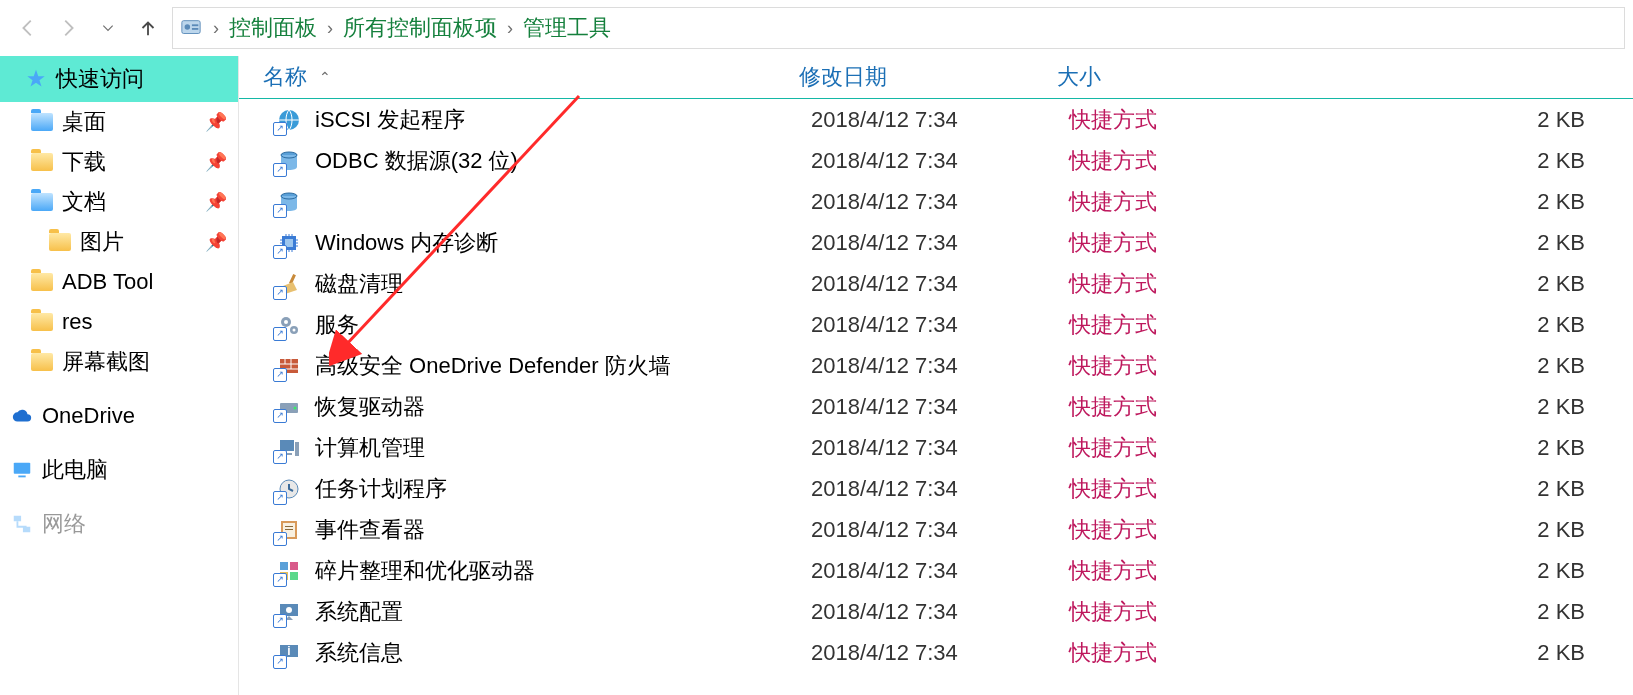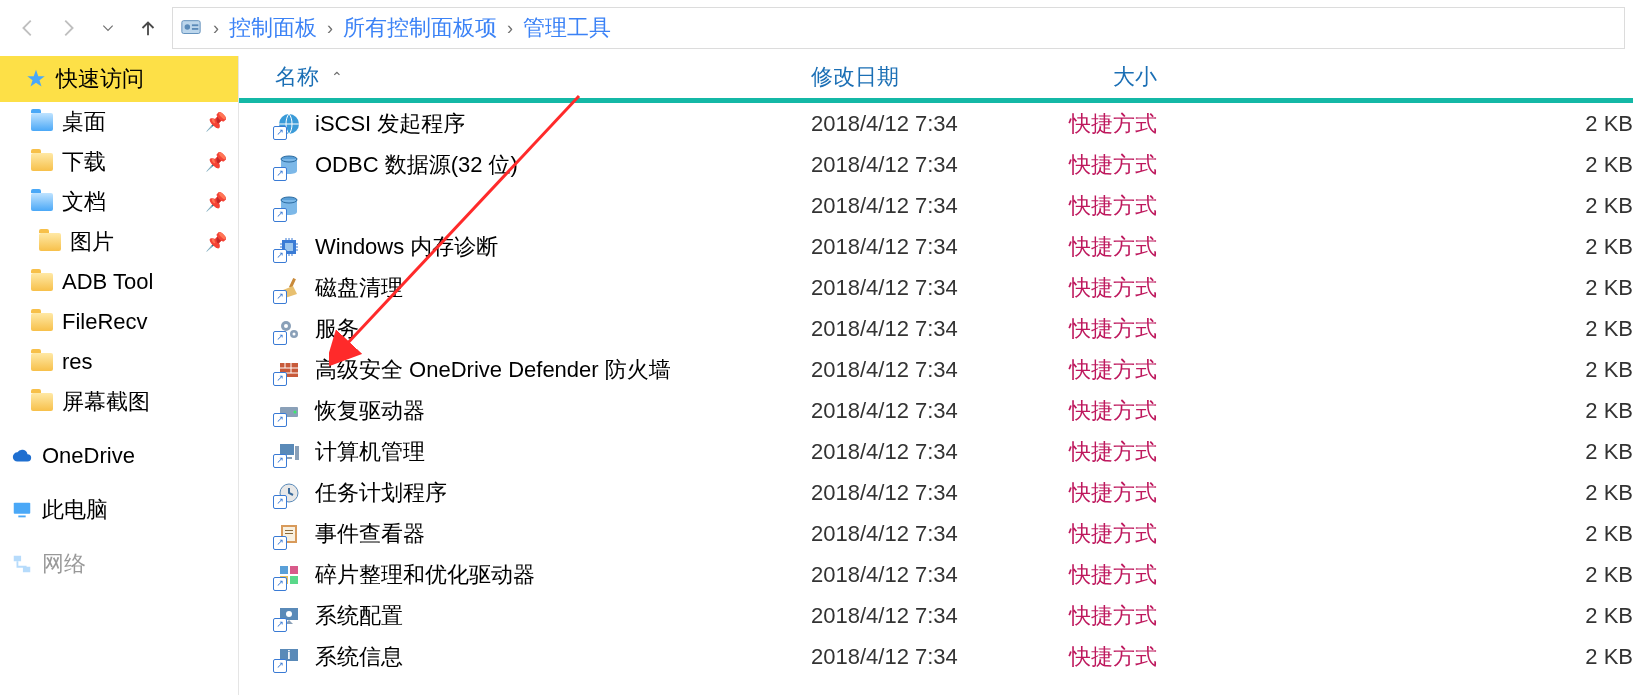--- a/index.html
+++ b/index.html
@@ -3,48 +3,48 @@
 <meta charset="utf-8">
 <style>
   html,body{margin:0;padding:0;height:100%;width:100%;font-family:"Microsoft YaHei","Segoe UI",sans-serif;font-size:22px;color:#000;background:#fff;overflow:hidden;}
   .window{width:1633px;height:695px;position:relative;background:#fff;}
   
   .addrbar{height:56px;display:flex;align-items:center;padding:0 8px;}
   .navbtn{width:40px;height:40px;display:flex;align-items:center;justify-content:center;color:#6f6f6f;}
   .navbtn.disabled{color:#bfbfbf;}
   .addrbox{flex:1;height:40px;border:1px solid #dcdcdc;display:flex;align-items:center;margin-left:4px;padding:0 6px;gap:6px;}
   .addr-icon{width:24px;height:24px;display:inline-flex;align-items:center;justify-content:center;}
-  .crumb{color:#3b82f6;white-space:nowrap;}
+  .crumb{color:#15803d;white-space:nowrap;}
   .chev{color:#6f6f6f;padding:0 4px;font-size:18px;}
   
   .main{display:flex;height:calc(100% - 56px);}
   
   .nav{width:238px;border-right:1px solid #e5e5e5;overflow:hidden;}
   .nav-item{display:flex;align-items:center;height:40px;padding:0 10px 0 10px;gap:8px;white-space:nowrap;}
-  .nav-item.quick{height:46px;background:#fde047;padding-left:24px;}
+  .nav-item.quick{height:46px;background:#5eead4;padding-left:24px;}
   .nav-item .pin{margin-left:auto;color:#8a8a8a;font-size:18px;}
   .nav-icon{width:24px;height:24px;display:inline-flex;align-items:center;justify-content:center;}
   .folder-ico{width:22px;height:18px;background:linear-gradient(#ffe9a6,#f7c04a);border-radius:2px;position:relative;}
   .folder-ico::before{content:"";position:absolute;top:-4px;left:0;width:10px;height:4px;background:#f7c04a;border-radius:2px 2px 0 0;}
   .folder-ico.blue{background:linear-gradient(#bfe3ff,#4aa8f7);}
   .folder-ico.blue::before{background:#4aa8f7;}
   .nav-gap{height:14px;}
   
   .list{flex:1;display:flex;flex-direction:column;position:relative;}
-  .cols{display:flex;height:42px;align-items:center;color:#1b6fb5;border-bottom:5px solid #14b8a6;padding-left:36px;}
+  .cols{display:flex;height:42px;align-items:center;color:#1b6fb5;border-bottom:1px solid #14b8a6;padding-left:24px;}
   .col-name{width:536px;display:flex;align-items:center;gap:6px;}
   .col-date{width:258px;}
   .col-type{width:254px;}
-  .col-size{flex:1;padding-right:48px;margin-left:44px;}
+  .col-size{flex:1;padding-right:48px;}
   .rows{flex:1;overflow:hidden;}
   .row{display:flex;align-items:center;height:41px;padding-left:36px;}
   .cell-name{width:536px;display:flex;align-items:center;gap:12px;white-space:nowrap;}
   .cell-date{width:258px;color:#333;}
   .cell-type{width:254px;color:#be185d;}
-  .cell-size{flex:1;text-align:right;color:#333;}
+  .cell-size{flex:1;text-align:right;padding-right:48px;color:#333;}
   .file-ico{width:28px;height:28px;display:inline-flex;align-items:center;justify-content:center;position:relative;}
   .shortcut-badge{position:absolute;left:-2px;bottom:-2px;width:12px;height:12px;background:#fff;border:1px solid #3a7bd5;border-radius:2px;display:flex;align-items:center;justify-content:center;font-size:9px;color:#3a7bd5;line-height:1;}
   
   .arrow-svg{position:absolute;pointer-events:none;}
   .sort-chev{font-size:14px;color:#6f6f6f;margin-left:6px;}
 </style>
 </head>
 <body>
 
 <div class="window">
@@ -115,40 +115,34 @@
     <span>下载</span>
     <span class="pin">📌</span>
           </div>
           <div class="nav-item" style="padding-left: 30px;">
             <span class="nav-icon">
               <span class="folder-ico blue"></span>
             </span>
     <span>文档</span>
     <span class="pin">📌</span>
           </div>
-          <div class="nav-item" style="padding-left: 38px;">
+          <div class="nav-item" style="padding-left: 48px;">
             <span class="nav-icon">
               <span class="folder-ico "></span>
             </span>
     <span>图片</span>
     <span class="pin">📌</span>
           </div>
         </div>
       <div id="recent-list">
           <div class="nav-item" style="padding-left: 30px;">
             <span class="nav-icon">
               <span class="folder-ico"></span>
             </span>
     <span>ADB Tool</span>
-          </div>
-          <div class="nav-item" style="padding-left: 30px;">
-            <span class="nav-icon">
-              <span class="folder-ico"></span>
-            </span>
-    <span>FileRecv</span>
           </div>
           <div class="nav-item" style="padding-left: 30px; align-items: center;">
             <span class="nav-icon">
               <span class="folder-ico"></span>
             </span>
     <span>res</span>
           </div>
           <div class="nav-item" style="padding-left: 30px;">
             <span class="nav-icon">
               <span class="folder-ico"></span>

